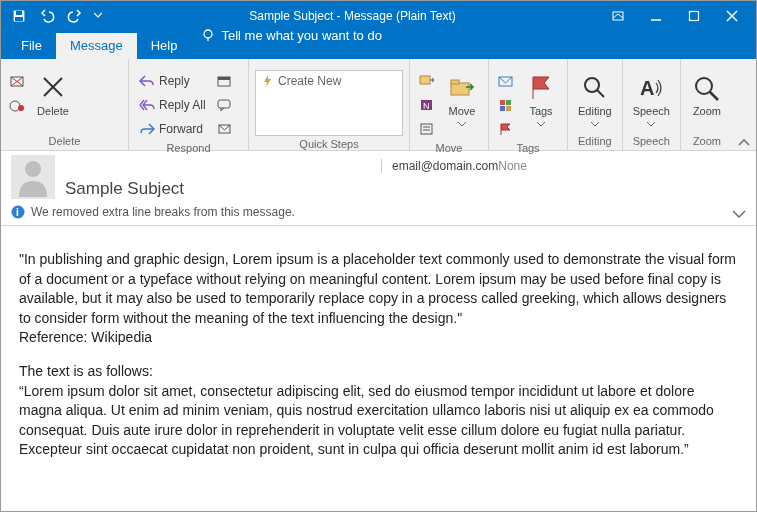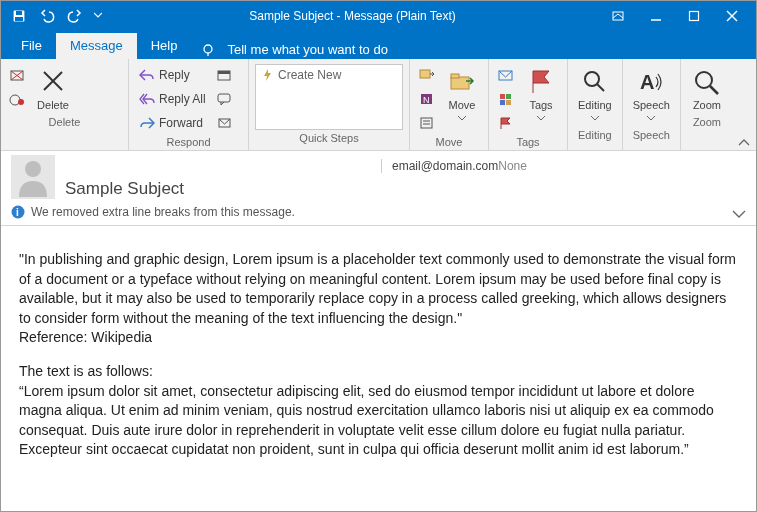--- a/index.html
+++ b/index.html
@@ -10,25 +10,25 @@
 .titlebar .qat { display: flex; align-items: center; gap: 4px; }
 .titlebar .qat .btn { width: 24px; height: 24px; display: flex; align-items: center; justify-content: center; cursor: pointer; }
 .titlebar .title { flex: 1; text-align: center; }
 .titlebar .winctrls { display: flex; align-items: center; gap: 2px; }
 .titlebar .winctrls .btn { width: 36px; height: 24px; display: flex; align-items: center; justify-content: center; cursor: pointer; }
 
 
 .tabs { height: 28px; background: #0173C7; display: flex; align-items: flex-end; padding-left: 6px; color: #fff; font-size: 13px; }
 .tab { padding: 5px 14px 6px; cursor: pointer; }
 .tab.active { background: #F1F1F1; color: #0173C7; }
-.tellme { display: flex; align-items: center; gap: 12px; padding: 0 10px 2px; }
+.tellme { display: flex; gap: 6px; padding: 0 10px 16px; }
 
 
 .ribbon { height: 92px; background: #F1F1F1; border-bottom: 1px solid #D4D4D4; display: flex; position: relative; }
-.group { display: flex; flex-direction: column; border-right: 1px solid #D4D4D4; padding: 2px 6px 0; }
+.group { display: flex; flex-direction: column; justify-content: space-between; border-right: 1px solid #D4D4D4; padding: 8px 6px 0; }
 .group .controls { display: flex; align-items: flex-start; padding-top: 3px; gap: 4px; }
 .group .label { text-align: center; font-size: 11px; color: #666; padding: 2px 0 3px; position: relative; }
 .bigbtn { display: flex; flex-direction: column; align-items: center; justify-content: flex-start; padding: 2px 4px; cursor: pointer; min-width: 40px; }
 .bigbtn .glyph { width: 32px; height: 32px; display: flex; align-items: center; justify-content: center; }
 .bigbtn .cap { font-size: 11px; color: #444; text-align: center; line-height: 13px; margin-top: 1px; }
 .smallbtns { display: flex; flex-direction: column; gap: 2px; }
 .smallbtn { display: flex; align-items: center; gap: 4px; cursor: pointer; font-size: 12px; color: #444; height: 22px; padding: 0 4px; }
 .iconcol { display: flex; flex-direction: column; gap: 2px; }
 .iconsm { width: 22px; height: 22px; display: flex; align-items: center; justify-content: center; cursor: pointer; }
 .qsbox { width: 148px; height: 66px; border: 1px solid #C8C8C8; background: #fff; font-size: 12px; color: #666; padding: 3px 6px; }

